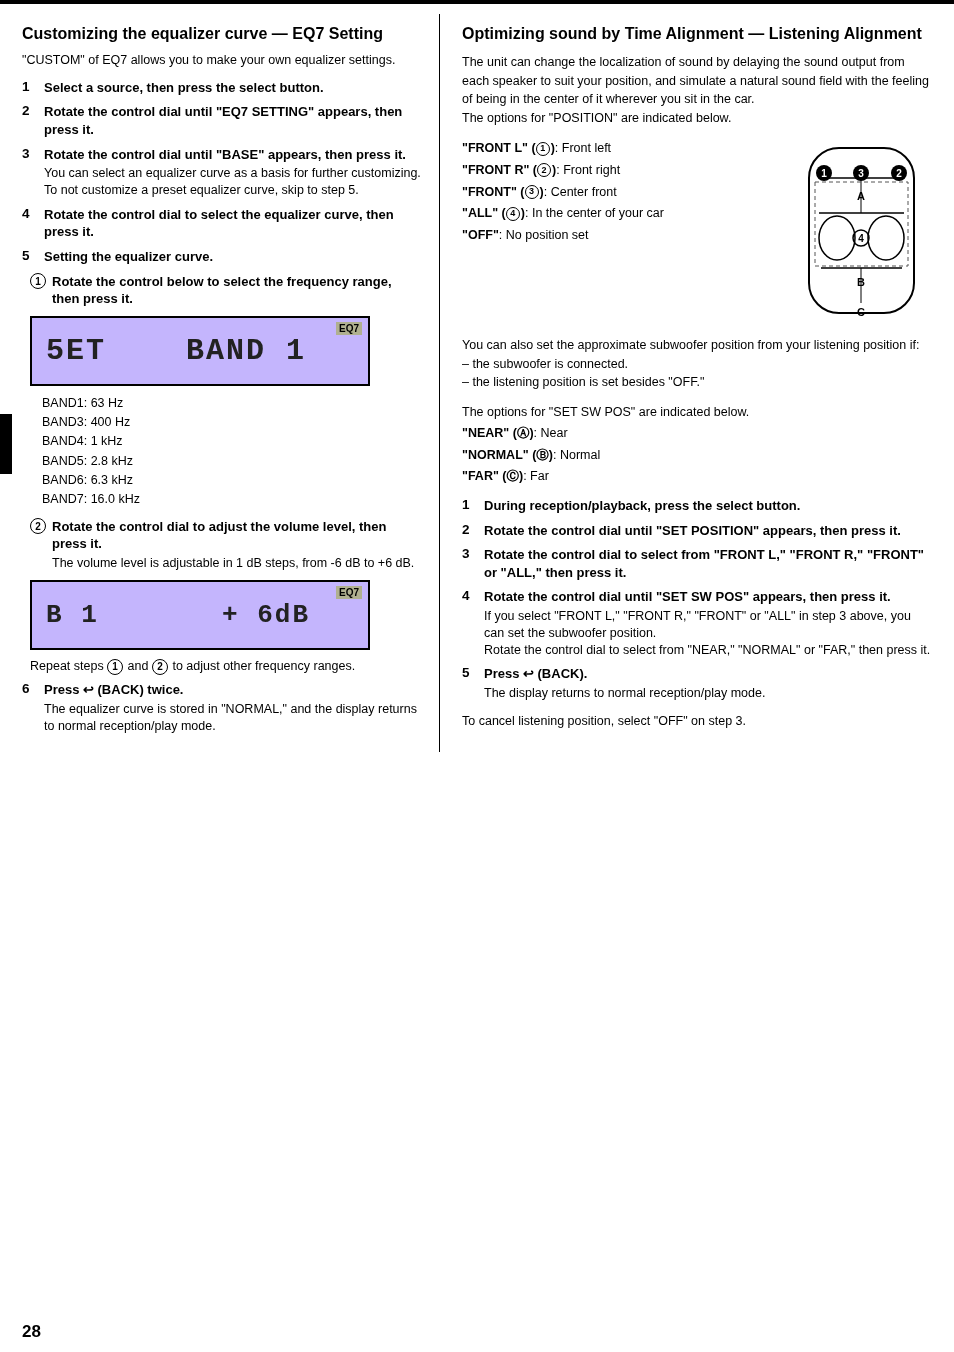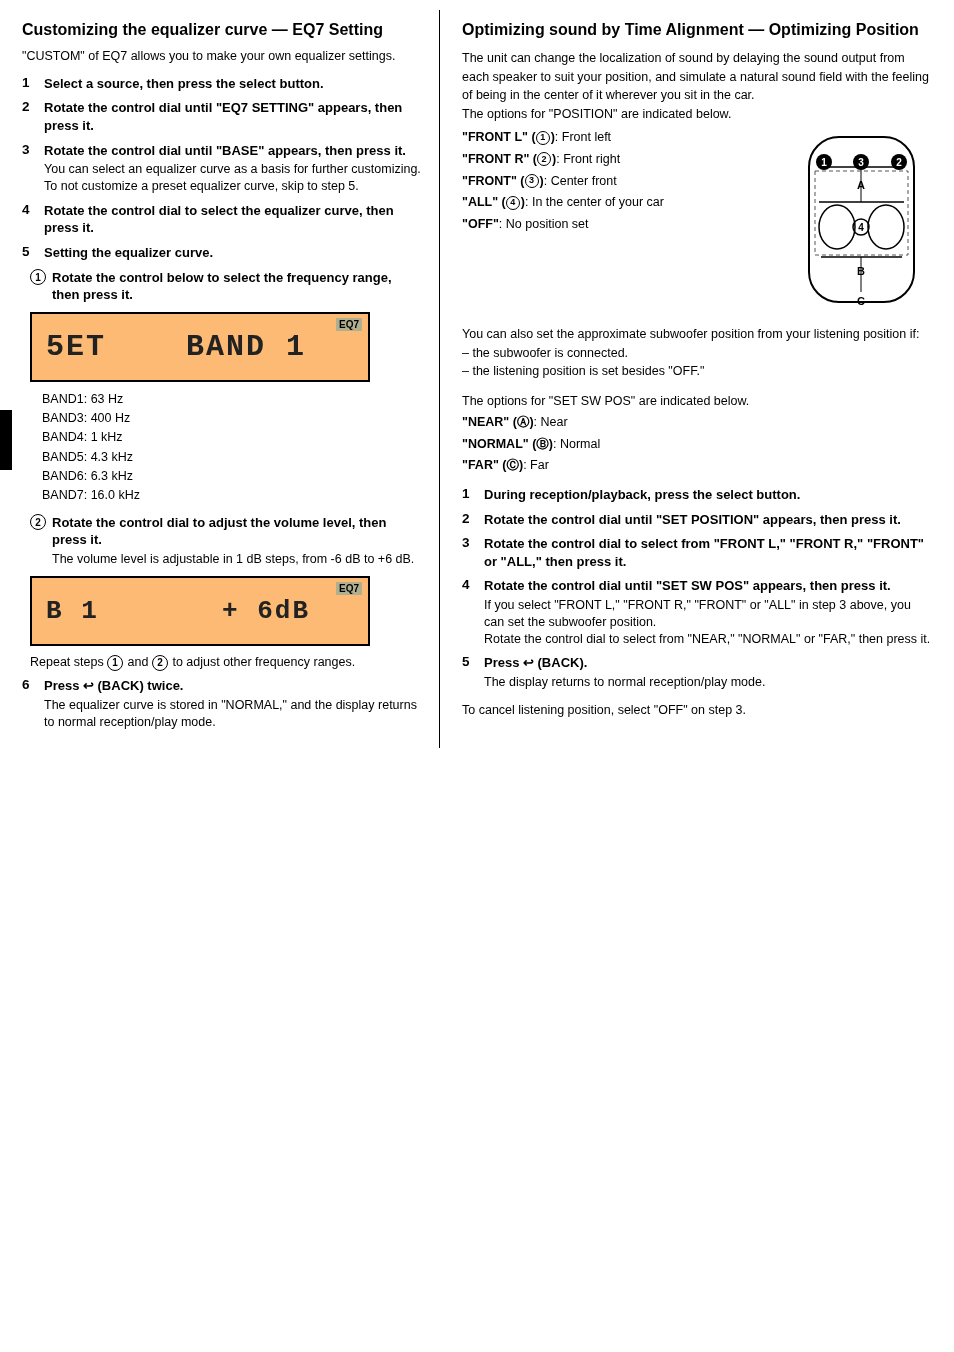--- a/index.html
+++ b/index.html
@@ -8,21 +8,21 @@
       min-height: 1352px;
       background: #fff;
       font-family: Arial, Helvetica, sans-serif;
       font-size: 13px;
       color: #000;
     }
     .page {
       width: 954px;
       min-height: 1352px;
       display: flex;
-      flex-direction: row;
+      flex-direction: column;
       padding: 0;
     }
     .top-border {
       width: 100%;
       height: 4px;
       background: #000;
     }
     .content-area {
       display: flex;
       flex: 1;
@@ -100,21 +100,21 @@
       flex: 1;
     }
     .sub-text .normal {
       font-weight: normal;
       display: block;
       font-size: 12.5px;
       margin-top: 2px;
     }
     .lcd-box {
       border: 2px solid #000;
-      background: #fdba74;
+      background: #c4b5fd;
       margin: 8px 0 8px 8px;
       padding: 8px 14px;
       font-family: 'Courier New', monospace;
       font-size: 36px;
       font-weight: bold;
       letter-spacing: 3px;
       position: relative;
       display: flex;
       align-items: center;
       justify-content: flex-start;
@@ -158,21 +158,21 @@
       border-radius: 50%;
       font-size: 10px;
       font-weight: bold;
       vertical-align: middle;
       margin-right: 1px;
     }
     
     .position-section {
       display: flex;
       gap: 10px;
-      margin-bottom: 3px;
+      margin-bottom: 10px;
       justify-content: center;
     }
     .position-text {
       flex: 1;
       font-size: 12.5px;
       line-height: 1.5;
     }
     .car-diagram {
       width: 140px;
       min-width: 140px;
@@ -262,21 +262,21 @@
 
         <div class="lcd-box">
           <span class="lcd-tag">EQ7</span>
           <span class="lcd-text" style="font-size:30px; letter-spacing:2px;">5ET &nbsp;&nbsp; BAND 1</span>
         </div>
 
         <div class="band-list">
           <div>BAND1: 63 Hz</div>
           <div>BAND3: 400 Hz</div>
           <div>BAND4: 1 kHz</div>
-          <div>BAND5: 4.3 kHz</div>
+          <div>BAND5: 2.8 kHz</div>
           <div>BAND6: 6.3 kHz</div>
           <div>BAND7: 16.0 kHz</div>
         </div>
 
         <div class="sub-step">
           <span class="sub-num">
             <span class="circle-num">2</span>
           </span>
           <span class="sub-text">
             Rotate the control dial to adjust the volume level, then press it.
@@ -299,21 +299,21 @@
             Press ↩ (BACK) twice.
             <span class="normal">The equalizer curve is stored in "NORMAL," and the display returns to normal reception/play mode.</span>
           </span>
         </div>
 
       </div>
     </div>
 
     <div class="right-col">
 
-      <div class="section-title-right">Optimizing sound by Time Alignment — Optimizing Position</div>
+      <div class="section-title-right">Optimizing sound by Time Alignment — Listening Alignment</div>
 
       <div class="position-section">
         <div class="position-text">
           The unit can change the localization of sound by delaying the sound output from each speaker to suit your position, and simulate a natural sound field with the feeling of being in the center of it wherever you sit in the car.<br>
           The options for "POSITION" are indicated below.
         </div>
       </div>
 
       <div style="display:flex; gap:10px; margin-bottom:10px;">
         <div style="font-size:12.5px; line-height:1.75; flex:1;">

